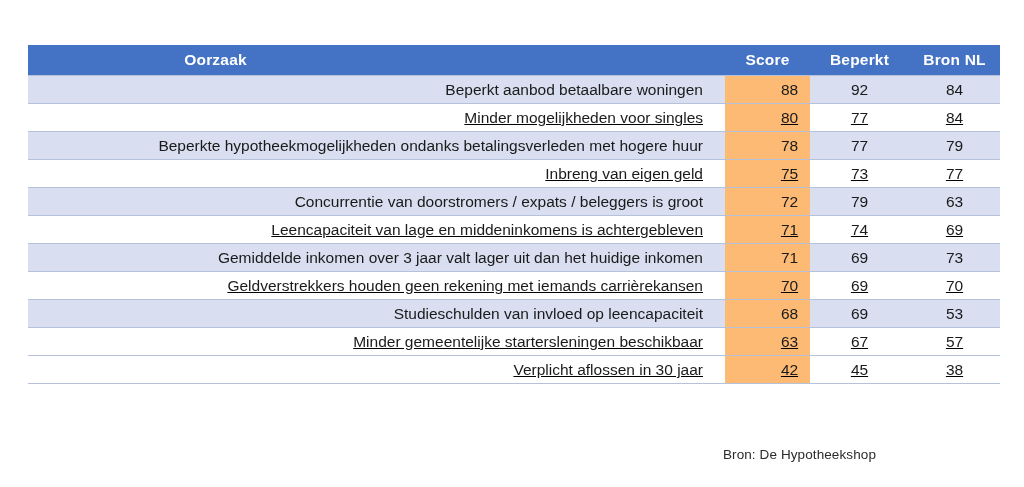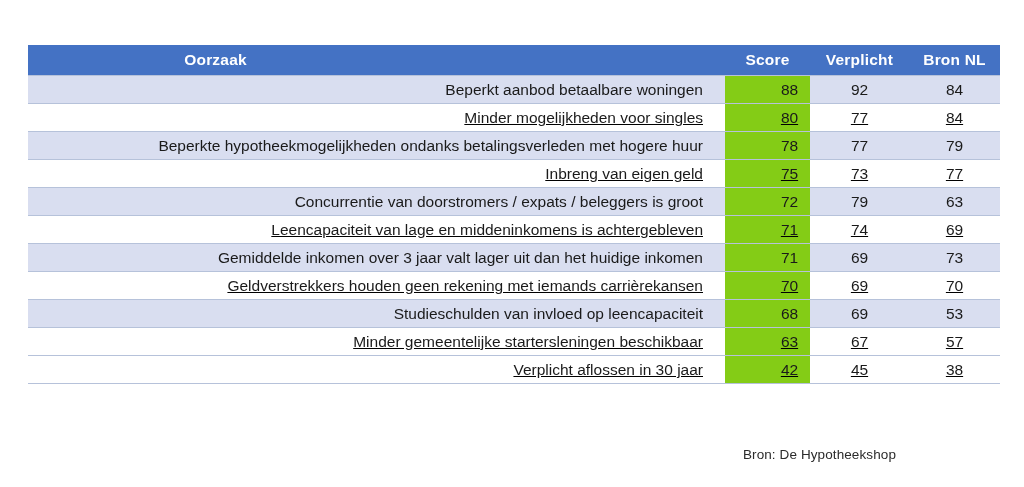--- a/index.html
+++ b/index.html
@@ -80,34 +80,34 @@
 
   td.cause {
     text-align: right;
     padding-right: 22px;
   }
   td.num {
     text-align: center;
   }
   
   td.score {
-    background: #84cc16;
+    background: #fdba74;
     padding-left: 44px;
   }
 
   
   col.c-cause { width: 697px; }
   col.c-score { width: 85px; }
   col.c-rand  { width: 99px; }
   col.c-rest  { width: 91px; }
 
   
   #source-note {
     position: absolute;
-    right: 20px;
+    right: 40px;
     top: 447px;
     font-size: 13.5px;
     color: #2b2b2b;
     letter-spacing: 0.1px;
   }
 </style>
 </head>
 <body>
 
 <div id="page">
@@ -117,21 +117,21 @@
       <colgroup>
         <col class="c-cause">
         <col class="c-score">
         <col class="c-rand">
         <col class="c-rest">
       </colgroup>
       <thead>
         <tr class="header-row">
           <th class="col-cause">Oorzaak</th>
           <th class="col-num">Score</th>
-          <th class="col-num">Verplicht</th>
+          <th class="col-num">Beperkt</th>
           <th class="col-num">Bron NL</th>
         </tr>
       </thead>
       <tbody id="table-body">
           <tr class="row-tint">
             <td class="cause">Beperkt aanbod betaalbare woningen</td>
             <td class="num score">88</td>
             <td class="num">92</td>
             <td class="num">84</td>
           </tr>

